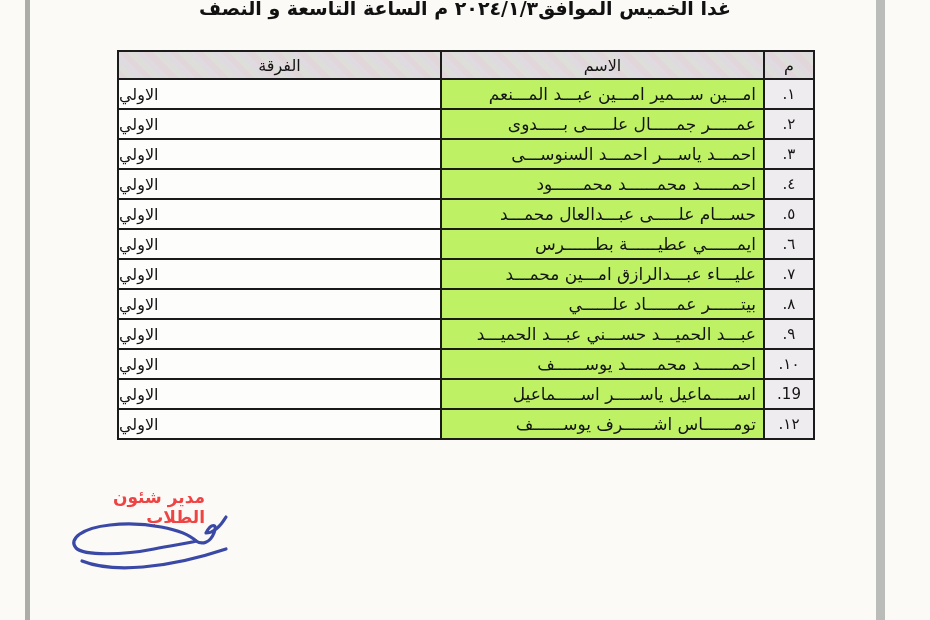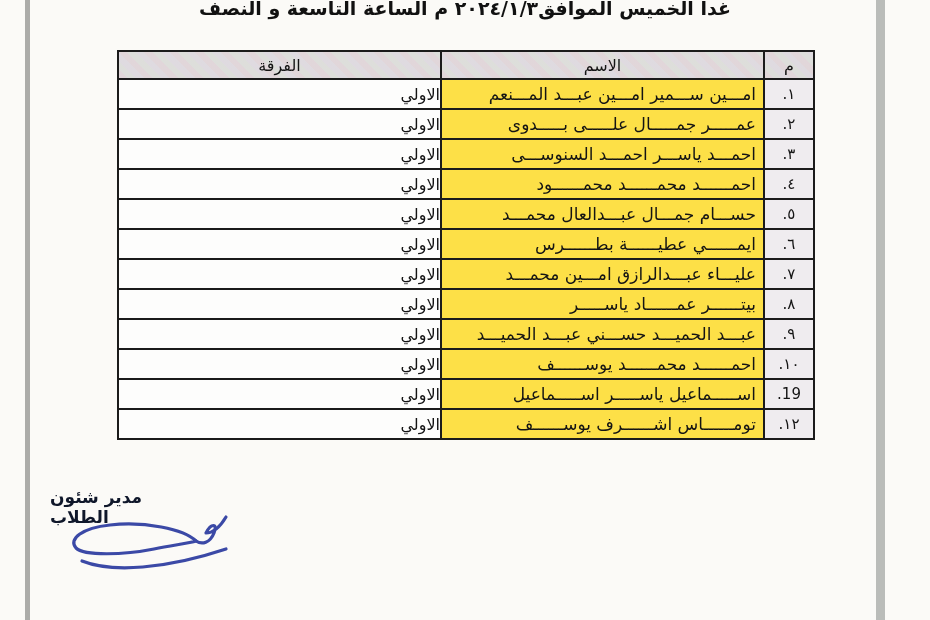--- a/index.html
+++ b/index.html
@@ -57,38 +57,38 @@
         rgba(205,200,215,0.30) 12px 18px),
       #e6e3e4;
   }
   td.num-cell {
     text-align: center;
     font-size: 15px;
     background: #efecef;
   }
   td.name-cell {
     padding-right: 7px;
-    background: #fde047;
+    background: #bef264;
   }
   td.group-cell {
-    text-align: right;
+    text-align: left;
     font-size: 16px;
     background: #fdfdfc;
   }
 
   
   .sig-title {
     position: absolute;
     left: 50px; top: 487px;
     width: 155px;
     direction: rtl;
-    text-align: left;
+    text-align: right;
     font-size: 17px;
     font-weight: bold;
-    color: #0f172a;
+    color: #ef4444;
   }
   .sig-svg { position: absolute; left: 48px; top: 503px; }
 </style>
 </head>
 <body>
 
 <div class="scan-bar left"></div>
 <div class="scan-bar right"></div>
 
 <div class="doc-title">غدا الخميس الموافق٢٠٢٤/١/٣ م الساعة التاسعة و النصف</div>
@@ -120,36 +120,36 @@
       <td class="name-cell">احمـــد ياســـر احمـــد السنوســـى</td>
       <td class="group-cell">الاولي</td>
     </tr>
     <tr>
       <td class="num-cell">٤.</td>
       <td class="name-cell">احمــــــد محمــــــد محمــــــود</td>
       <td class="group-cell">الاولي</td>
     </tr>
     <tr>
       <td class="num-cell">٥.</td>
-      <td class="name-cell">حســـام جمـــال عبـــدالعال محمـــد</td>
+      <td class="name-cell">حســـام علـــــى عبـــدالعال محمـــد</td>
       <td class="group-cell">الاولي</td>
     </tr>
     <tr>
       <td class="num-cell">٦.</td>
       <td class="name-cell">ايمــــــي عطيــــــة بطــــــرس</td>
       <td class="group-cell">الاولي</td>
     </tr>
     <tr>
       <td class="num-cell">٧.</td>
       <td class="name-cell">عليـــاء عبـــدالرازق امـــين محمـــد</td>
       <td class="group-cell">الاولي</td>
     </tr>
     <tr>
       <td class="num-cell">٨.</td>
-      <td class="name-cell">بيتــــــر عمــــــاد ياســـــر</td>
+      <td class="name-cell">بيتــــــر عمــــــاد علــــــي</td>
       <td class="group-cell">الاولي</td>
     </tr>
     <tr>
       <td class="num-cell">٩.</td>
       <td class="name-cell">عبـــد الحميـــد حســـني عبـــد الحميـــد</td>
       <td class="group-cell">الاولي</td>
     </tr>
     <tr>
       <td class="num-cell">١٠.</td>
       <td class="name-cell">احمــــــد محمــــــد يوســــــف</td>

